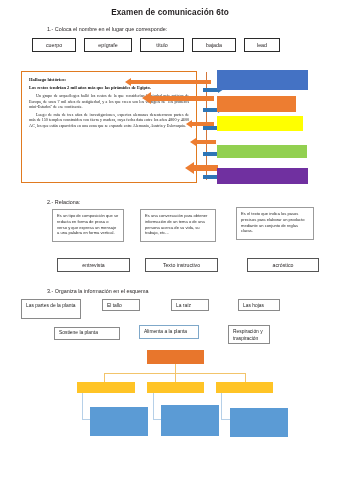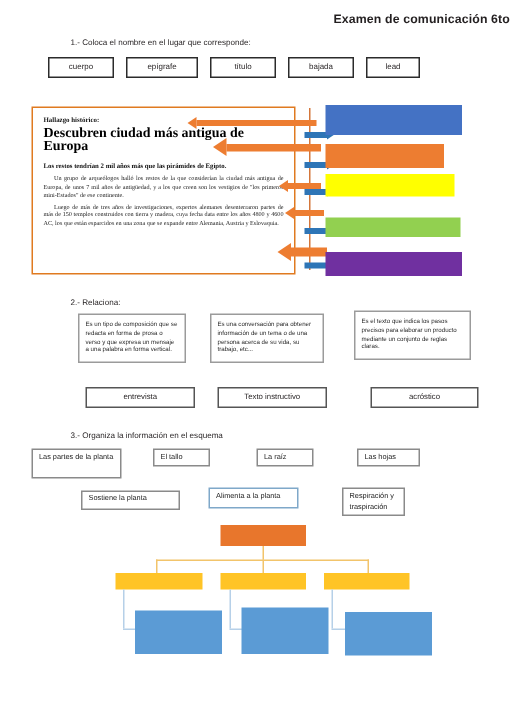--- a/index.html
+++ b/index.html
@@ -9,21 +9,21 @@
     font-family:"Liberation Sans", sans-serif;
     color:#231f20;
     position:relative;
     overflow:hidden;
   }
   .page{position:absolute;inset:0;}
 
   
   .exam-title{
     position:absolute;left:0;right:0;top:8px;
-    text-align:right;
+    text-align:center;
     font-size:8.2px;font-weight:bold;
     letter-spacing:.1px;
   }
 
   
   .q1-label{
     position:absolute;left:47px;top:26px;
     font-size:5.4px;
   }
   .word-row{position:absolute;left:0;top:38px;width:340px;height:18px;}
@@ -164,21 +164,20 @@
   <div class="word-row">
     <div class="word-box wb0">cuerpo</div>
     <div class="word-box wb1">epígrafe</div>
     <div class="word-box wb2">título</div>
     <div class="word-box wb3">bajada</div>
     <div class="word-box wb4">lead</div>
   </div>
 
   <div class="article">
     <p class="art-kicker">Hallazgo histórico:</p>
-    <p class="art-head">Descubren ciudad más antigua de Europa</p>
     <p class="art-sub">Los restos tendrían 2 mil años más que las pirámides de Egipto.</p>
     <p class="art-p">Un grupo de arqueólogos halló los restos de la que considerían la ciudad más antigua de Europa, de unos 7 mil años de antigüedad, y a los que creen son los vestigios de "los primeros mini-Estados" de ese continente.</p>
     <p class="art-p">Luego de más de tres años de investigaciones, expertos alemanes desenterraron partes de más de 150 templos construidos con tierra y madera, cuya fecha data entre los años 4800 y 4600 AC, los que están esparcidos en una zona que se expande entre Alemania, Austria y Eslovaquia.</p>
   </div>
 
   <div class="rail"></div>
 
   <div class="oarrow oa-sm" style="left:125px;top:82px;">
     <div class="shaft" style="left:6px;top:-2px;width:80px;height:4px;"></div>
     <div class="head" style="left:0;top:-4px;"></div>

